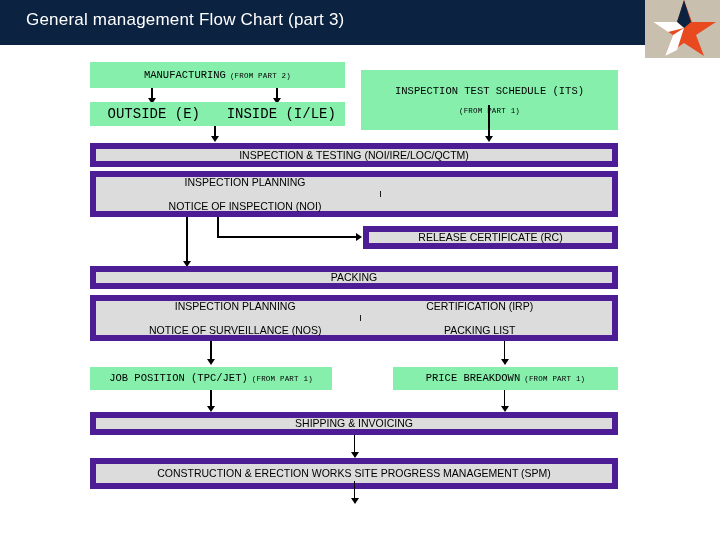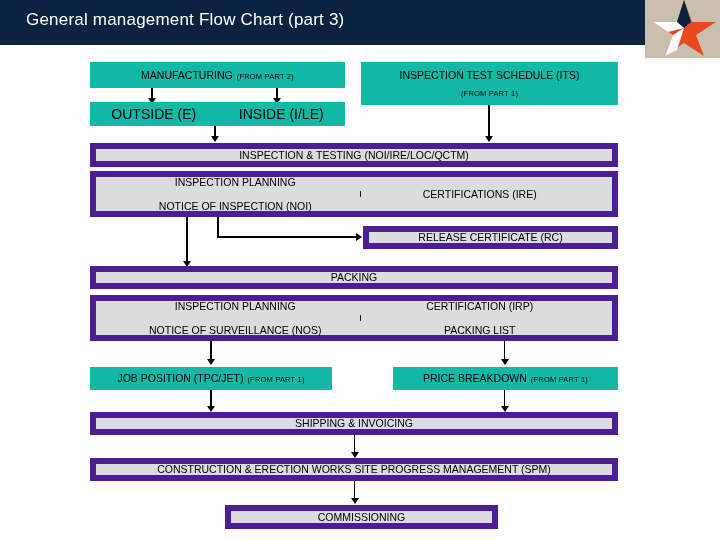--- a/index.html
+++ b/index.html
@@ -29,22 +29,22 @@
   .box{
     position:absolute;box-sizing:border-box;
     display:flex;align-items:center;justify-content:center;
     text-align:center;line-height:1.35;
   }
   .gray{
     background:#dcdcdc;border:6px solid #4c1d95;
     font-size:10.5px;color:#000;
   }
   .amber{
-    background:#14b8a6;border:none;
-    font-size:10.5px;color:#000;
+    background:#86efac;border:none;
+    font-size:10.5px;color:#000;font-family:Liberation Mono, monospace;
   }
   .two-col{display:flex;align-items:stretch;justify-content:flex-start;padding:14px;}
   .col{
     display:flex;flex-direction:column;align-items:center;justify-content:center;
     box-sizing:border-box;gap:9px;font-size:10.5px;
   }
   .col.left{border-right:1px solid #1a1a1a;}
   .amber-row{display:flex;align-items:center;justify-content:space-around;}
   .amber-cell{flex:1;text-align:center;font-size:14px;}
   .small{font-size:7.5px;letter-spacing:.2px;}
@@ -82,21 +82,21 @@
     <polygon points="40,30 33,52 21,58 29,37" fill="#ffffff"></polygon>
   </svg>
 
   <div class="box amber" style="left:90px;top:62px;width:255px;height:26px;">
     <span style="display:inline-flex;align-items:baseline;gap:4px;">
       <span>MANUFACTURING</span>
       <span class="small">(FROM PART 2)</span>
     </span>
   </div>
 
-  <div class="box amber stack" style="left:361px;top:62px;width:257px;height:43px;">
+  <div class="box amber stack" style="left:361px;top:70px;width:257px;height:60px;">
     <span>INSPECTION TEST SCHEDULE (ITS)</span>
     <span class="small">(FROM PART 1)</span>
   </div>
 
   <div class="vline" style="left:151px;top:88px;height:12px;"></div>
   <div class="arrow-d" style="left:148px;top:98px;"></div>
   <div class="vline" style="left:276px;top:88px;height:12px;"></div>
   <div class="arrow-d" style="left:273px;top:98px;"></div>
 
   <div class="box amber amber-row" style="left:90px;top:102px;width:255px;height:24px;">
@@ -111,23 +111,20 @@
   <div class="arrow-d" style="left:485px;top:136px;"></div>
 
   <div class="box gray" style="left:90px;top:143px;width:528px;height:24px;">
     <span>INSPECTION &amp; TESTING (NOI/IRE/LOC/QCTM)</span>
   </div>
 
   <div class="box gray two-col" style="left:90px;top:171px;width:528px;height:46px;">
     <div class="col left" style="width:271px;">
       <span>INSPECTION PLANNING</span>
       <span>NOTICE OF INSPECTION (NOI)</span>
-    </div>
-    <div class="col" style="width:255px;">
-      <span>CERTIFICATIONS (IRE)</span>
     </div>
   </div>
 
   <div class="vline" style="left:217px;top:217px;height:20px;"></div>
   <div class="hline" style="left:217px;top:236px;width:139px;"></div>
   <div class="arrow-r" style="left:356px;top:233px;"></div>
 
   <div class="vline" style="left:186px;top:217px;height:46px;"></div>
   <div class="arrow-d" style="left:183px;top:261px;"></div>
 
@@ -174,24 +171,21 @@
   <div class="vline thin" style="left:504px;top:390px;height:18px;"></div>
   <div class="arrow-d" style="left:501px;top:406px;"></div>
 
   <div class="box gray" style="left:90px;top:412px;width:528px;height:23px;">
     <span>SHIPPING &amp; INVOICING</span>
   </div>
 
   <div class="vline thin" style="left:354px;top:435px;height:19px;"></div>
   <div class="arrow-d" style="left:351px;top:452px;"></div>
 
-  <div class="box gray" style="left:90px;top:458px;width:528px;height:23px;">
+  <div class="box gray" style="left:90px;top:458px;width:528px;height:31px;">
     <span>CONSTRUCTION &amp; ERECTION WORKS SITE PROGRESS MANAGEMENT (SPM)</span>
   </div>
 
   <div class="vline thin" style="left:354px;top:481px;height:19px;"></div>
   <div class="arrow-d" style="left:351px;top:498px;"></div>
 
-  <div class="box gray" style="left:225px;top:505px;width:273px;height:24px;">
-    <span>COMMISSIONING</span>
-  </div>
 
 </div>
 
 </body></html>

